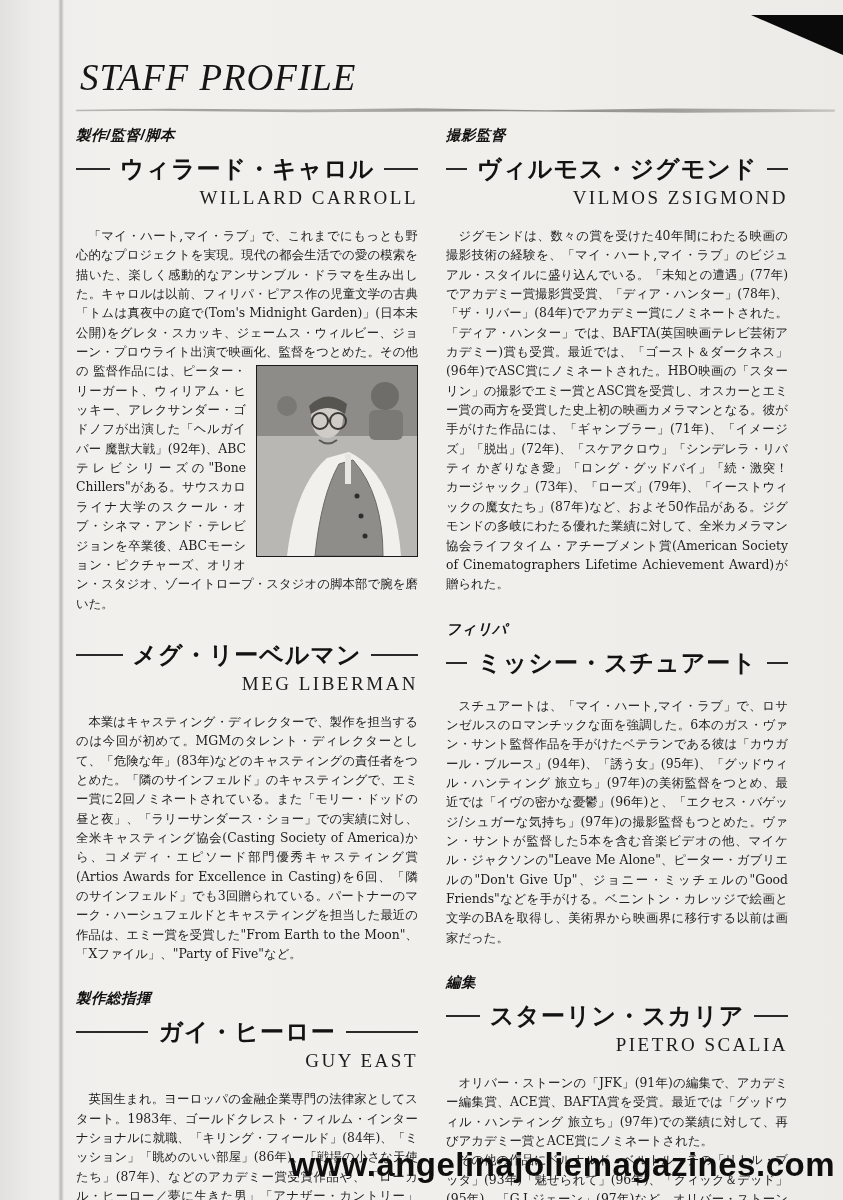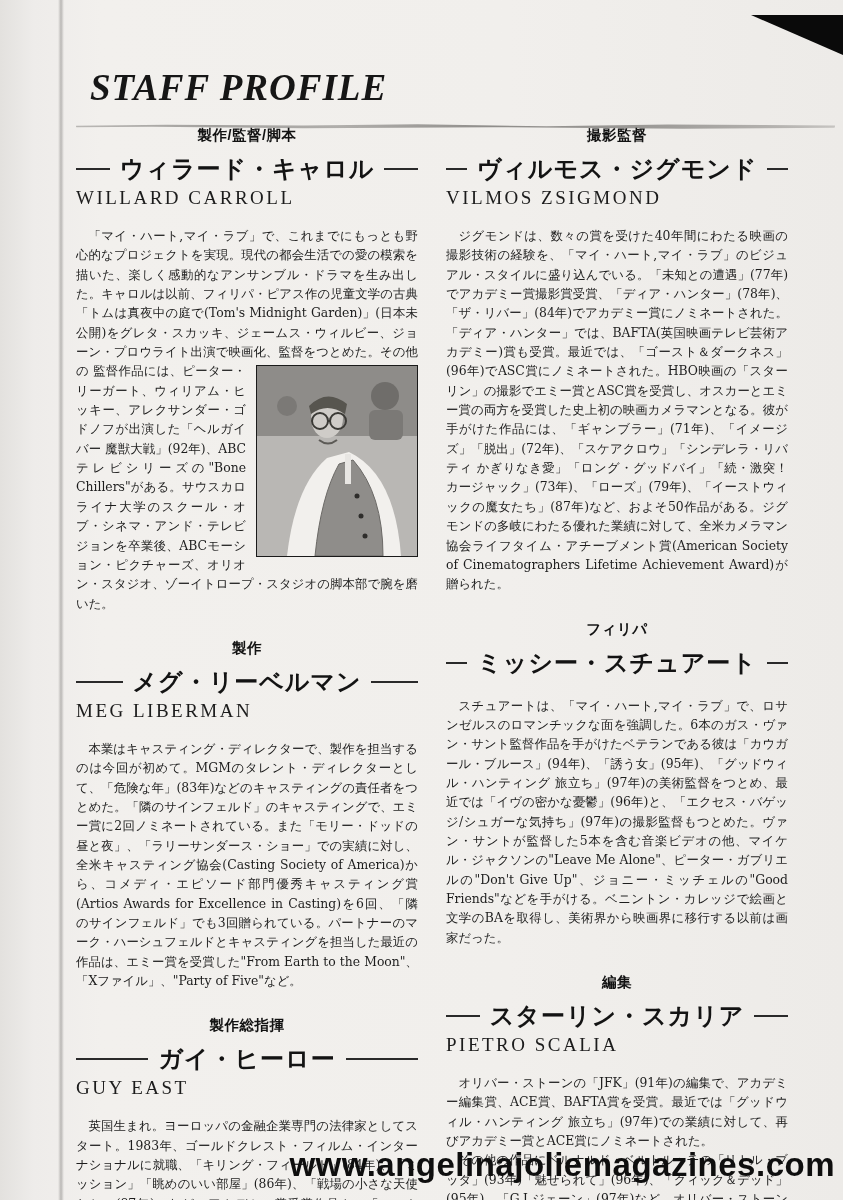--- a/index.html
+++ b/index.html
@@ -16,47 +16,46 @@
   .spine-shadow{
     position:absolute;left:58px;top:0;width:6px;height:100%;
     background:linear-gradient(90deg,rgba(120,118,115,0) 0%,rgba(120,118,115,.45) 50%,rgba(120,118,115,0) 100%);
   }
   .corner-black{
     position:absolute;top:15px;right:0;width:92px;height:40px;
     clip-path:polygon(0 0,100% 0,100% 100%);
   }
   .masthead{position:absolute;left:76px;top:52px;right:8px;}
   .masthead h1{
-    margin:14px;font-family:"Liberation Serif","DejaVu Serif",serif;
-    font-style:italic;font-weight:bold;font-size:37px;letter-spacing:1px;color:#161616;
+    margin:4px;font-family:"Liberation Serif","DejaVu Serif",serif;
+    font-style:italic;font-weight:normal;font-size:37px;letter-spacing:1px;color:#161616;
   }
   .brush-line{
     margin-top:8px;height:6px;width:100%;border-radius:3px;
     background:linear-gradient(90deg,#b9b7b4 0%,#a3a19e 18%,#b0aeab 35%,#8f8d8a 55%,#9b9996 75%,#b4b2af 92%,#c6c4c1 100%);
     clip-path:polygon(0 45%,12% 30%,30% 42%,45% 20%,62% 55%,78% 25%,100% 40%,100% 78%,80% 95%,55% 70%,30% 88%,10% 64%,0 70%);
   }
   .columns{
     position:absolute;left:76px;top:126px;width:712px;
     display:flex;gap:28px;
   }
   .col{width:342px;}
   .section{margin-bottom:26px;}
   .role-badge{
-    text-align:center;
     font-family:"Liberation Sans","DejaVu Sans",sans-serif;
-    font-weight:bold;font-size:14.5px;letter-spacing:.5px;color:#121212;
+    font-weight:bold;font-size:14.5px;letter-spacing:.5px;color:#121212;font-style:italic;
   }
   .name-row{display:flex;align-items:center;gap:10px;margin-top:8px;}
   .name-row .rule{flex:1;height:2px;background:#2a2a2a;}
   .name-ja{
     font-family:"Liberation Sans","DejaVu Sans",sans-serif;
     font-weight:bold;font-size:24px;letter-spacing:1px;color:#131313;white-space:nowrap;
   }
   .name-en{
-    text-align:left;font-family:"Liberation Serif","DejaVu Serif",serif;
+    text-align:right;font-family:"Liberation Serif","DejaVu Serif",serif;
     font-size:19px;letter-spacing:2.5px;margin-top:2px;color:#1c1c1c;
   }
   .body-text{
     margin:17px 0 0 0;font-size:12.4px;line-height:1.56;text-align:justify;
     color:#1d1d1d;
   }
   .body-text.indent{text-indent:1em;}
   .para2{margin-top:0;}
   .photo-float{
     float:right;width:160px;height:190px;margin:4px 0 6px 10px;
@@ -115,21 +114,20 @@
               <circle cx="100" cy="130" r="2.5" fill="#2e2d2b"></circle>
               <circle cx="104" cy="150" r="2.5" fill="#2e2d2b"></circle>
               <circle cx="108" cy="170" r="2.5" fill="#2e2d2b"></circle>
             </svg>
           </span>
           <span>監督作品には、ピーター・リーガート、ウィリアム・ヒッキー、アレクサンダー・ゴドノフが出演した「ヘルガイバー 魔獣大戦」(92年)、ABCテレビシリーズの"Bone Chillers"がある。サウスカロライナ大学のスクール・オブ・シネマ・アンド・テレビジョンを卒業後、ABCモーション・ピクチャーズ、オリオン・スタジオ、ゾーイトロープ・スタジオの脚本部で腕を磨いた。</span>
         </p>
       </div>
 
       <div class="section">
-        <div class="role-badge">製作</div>
         <div class="name-row">
           <span class="rule"></span>
           <span class="name-ja">メグ・リーベルマン</span>
           <span class="rule"></span>
         </div>
         <div class="name-en">MEG LIBERMAN</div>
         <p class="body-text indent">本業はキャスティング・ディレクターで、製作を担当するのは今回が初めて。MGMのタレント・ディレクターとして、「危険な年」(83年)などのキャスティングの責任者をつとめた。「隣のサインフェルド」のキャスティングで、エミー賞に2回ノミネートされている。また「モリー・ドッドの昼と夜」、「ラリーサンダース・ショー」での実績に対し、全米キャスティング協会(Casting Society of America)から、コメディ・エピソード部門優秀キャスティング賞(Artios Awards for Excellence in Casting)を6回、「隣のサインフェルド」でも3回贈られている。パートナーのマーク・ハーシュフェルドとキャスティングを担当した最近の作品は、エミー賞を受賞した"From Earth to the Moon"、「Xファイル」、"Party of Five"など。</p>
       </div>
 
       <div class="section">

